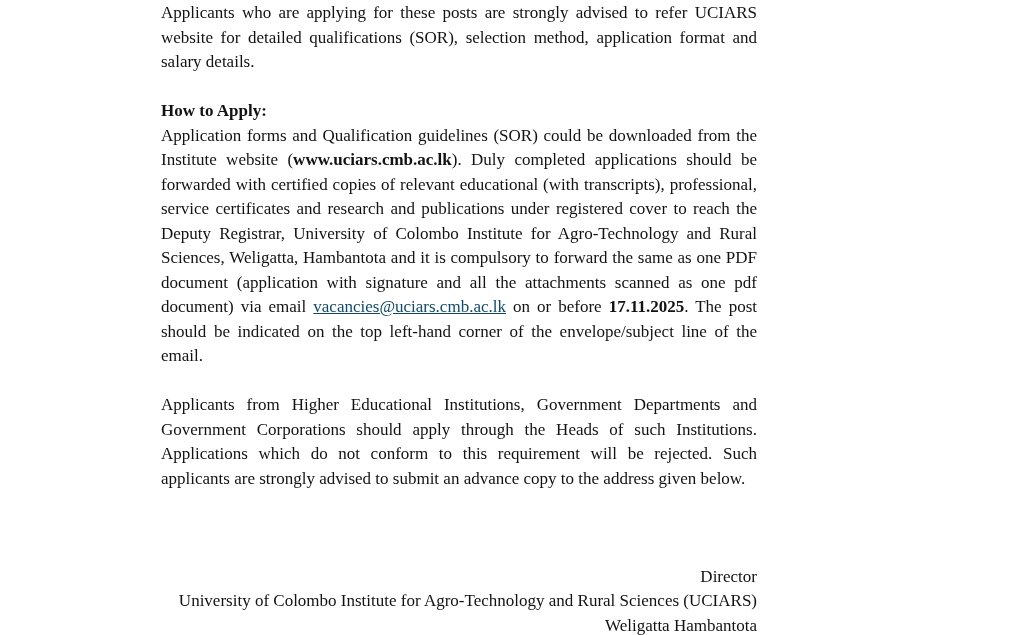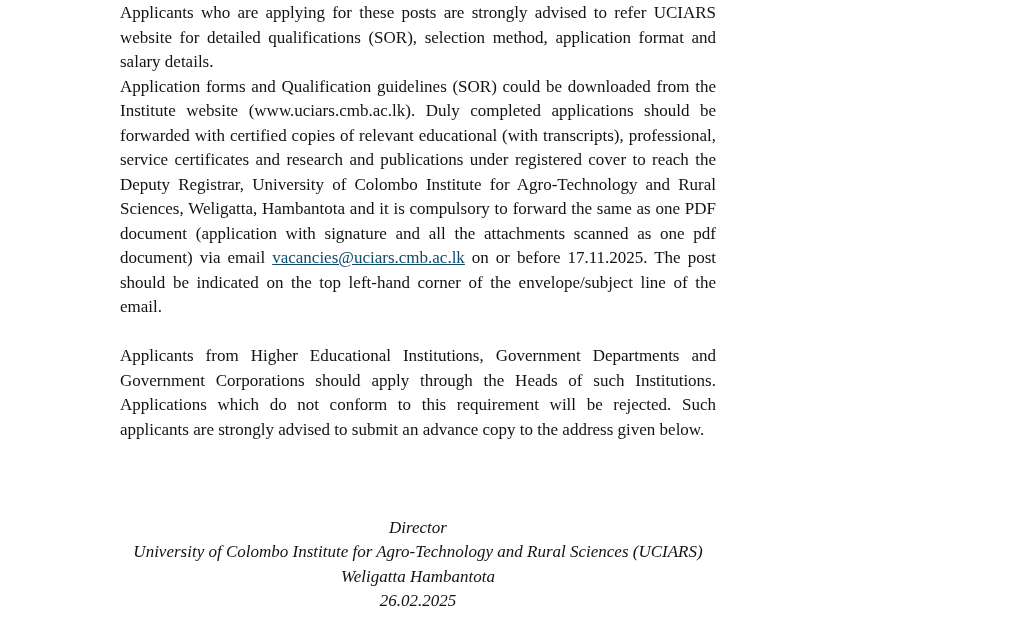--- a/index.html
+++ b/index.html
@@ -15,54 +15,55 @@
     font-size: 17px;
     line-height: 24.5px;
     color: #121212;
     box-sizing: border-box;
   }
   .page {
     box-sizing: border-box;
     width: 837px;
     height: 635px;
     padding: 1px 121px 0 120px;
+    margin-left: 41px;
   }
   p {
     margin: 0;
     text-align: justify;
   }
   .gap-above {
     margin-top: 24.5px;      
   }
   .heading {
     font-weight: bold;
     text-align: left;
   }
-  .bold { font-weight: normal; }
+  .bold { font-weight: bold; }
   .email-link {
     color: #0c4a6e;
     text-decoration: underline;
     cursor: pointer;
   }
   .signature {
     margin-top: 73.5px;      
     text-align: left;
   }
   .signature div {
-    text-align: center;
-    font-style: italic;
+    text-align: right;
   }
 </style>
 </head>
 <body>
 
 <div class="page">
 
   <p>Applicants who are applying for these posts are strongly advised to refer UCIARS website for detailed qualifications (SOR), selection method, application format and salary details.</p>
 
+  <p class="heading gap-above">How to Apply:</p>
 
   <p><span>Application forms and Qualification guidelines (SOR) could be downloaded from the Institute website (</span><span class="bold">www.uciars.cmb.ac.lk</span><span>). Duly completed applications should be forwarded with certified copies of relevant educational (with transcripts), professional, service certificates and research and publications under registered cover to reach the Deputy Registrar, University of Colombo Institute for Agro-Technology and Rural Sciences, Weligatta, Hambantota and it is compulsory to forward the same as one PDF document (application with signature and all the attachments scanned as one pdf document) via email </span><a class="email-link">vacancies@uciars.cmb.ac.lk</a><span> on or before </span><span class="bold">17.11.2025</span><span>. The post should be indicated on the top left-hand corner of the envelope/subject line of the email.</span></p>
 
   <p class="gap-above">Applicants from Higher Educational Institutions, Government Departments and Government Corporations should apply through the Heads of such Institutions. Applications which do not conform to this requirement will be rejected. Such applicants are strongly advised to submit an advance copy to the address given below.</p>
 
 
   <div class="signature">
     <div>Director</div>
     <div>University of Colombo Institute for Agro-Technology and Rural Sciences (UCIARS)</div>
     <div>Weligatta Hambantota</div>

